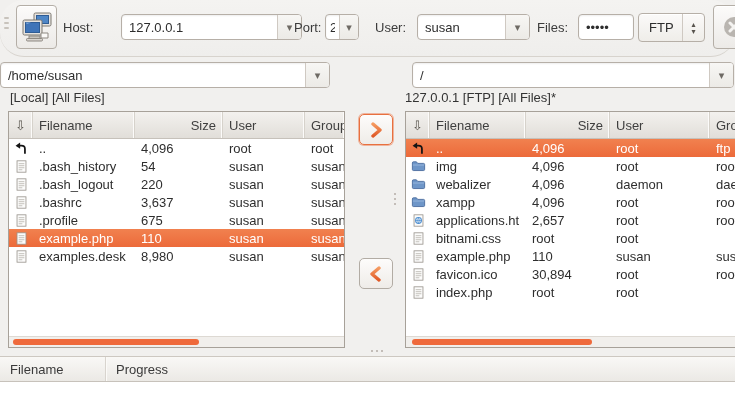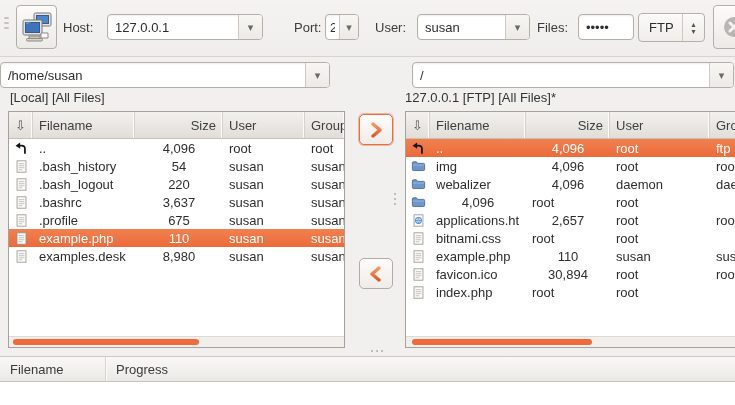--- a/index.html
+++ b/index.html
@@ -3,21 +3,21 @@
 <meta charset="utf-8">
 <style>
   html,body{margin:0;padding:0;background:#d9d6d2;}
   #window{
     position:relative;width:735px;height:405px;overflow:hidden;
     background:#f1f0ee;font-family:"Liberation Sans",sans-serif;font-size:13px;color:#323232;
     -webkit-font-smoothing:antialiased;
   }
   
   .toolbar{position:absolute;left:0;top:0;width:735px;height:56px;
-    background:linear-gradient(#f4f3f1,#efeeec);border-bottom:1px solid #d7d3cd;}
+    background:linear-gradient(#f4f3f1,#efeeec);border-bottom:1px solid #d7d3cd;border-radius:24px;}
   .tb-handle{position:absolute;left:4px;top:17px;display:flex;flex-direction:column;gap:3px;}
   .tb-handle i{display:block;width:5px;height:2px;background:#c8c3bc;border-radius:1px;}
   .tbtn{position:absolute;border:1px solid #b4aea6;border-radius:4px;
     background:linear-gradient(#fcfbfa,#ecean e7);
     background:linear-gradient(#fcfbfa,#eceae7);
     display:flex;align-items:center;justify-content:center;box-shadow:inset 0 1px 0 #fff;}
   #connect-btn{left:16px;top:5px;width:39px;height:42px;}
   #stop-btn{left:713px;top:5px;width:40px;height:42px;}
   .tb-label{position:absolute;top:20px;color:#3b3b3b;}
   .combo,.entry{position:absolute;top:14px;height:26px;display:flex;align-items:stretch;
@@ -45,21 +45,21 @@
   #left-frame .lheader,#left-frame .lrow{grid-template-columns:24px 102px 88px 82px 1fr;}
   #right-frame .lheader,#right-frame .lrow{grid-template-columns:24px 96px 84px 100px 1fr;}
   .hcell{display:flex;align-items:center;padding:0 6px;border-right:1px solid #d6d2cb;
     box-shadow:inset -1px 0 0 #fcfbfa;overflow:hidden;white-space:nowrap;}
   .hcell.h-size{justify-content:flex-end;}
   .hcell.h-icon{justify-content:center;padding:0;font-size:13px;color:#5a564f;}
   .rows{position:relative;}
   .lrow{display:grid;height:18px;align-items:center;color:#2e2e2e;cursor:default;}
   .lrow.selected{background:linear-gradient(#f1814f,#ec6a3a);color:#fff;}
   .cell{overflow:hidden;white-space:nowrap;padding:0 6px;}
-  .size-cell{text-align:center;}
+  .size-cell{text-align:left;}
   .icon-cell{display:flex;justify-content:center;align-items:center;padding:0;height:18px;}
   .hscroll{position:absolute;left:0;right:0;bottom:0;height:10px;background:#f1efec;
     border-top:1px solid #ddd9d3;}
   .thumb{position:absolute;top:2px;height:6px;border-radius:3px;background:#ef6a3c;}
   
   .xfer-btn{position:absolute;left:359px;width:34px;height:31px;border-radius:5px;
     background:linear-gradient(#fdfcfb,#efece8);display:flex;align-items:center;justify-content:center;
     border:1px solid #b2aca4;box-sizing:border-box;}
   #btn-to-remote{top:114px;border:1px solid #e8703f;box-shadow:0 0 0 1px rgba(236,106,58,.45);}
   #btn-to-local{top:258px;}
@@ -98,21 +98,21 @@
           <rect x="4.5" y="11.5" width="14" height="10" fill="#3f74b8" stroke="#2f5c94"></rect>
           <path d="M6 13 L10 11.5 L4.5 11.5 Z" fill="#7fa8d8"></path>
           <rect x="8" y="25" width="11" height="2.5" fill="#c9c5bf" stroke="#8e8982"></rect>
           <rect x="5.5" y="27.5" width="16" height="2.5" rx="1" fill="#d8d4cf" stroke="#8e8982"></rect>
           <path d="M20 22 h7 v5 h-7 z" fill="#fbfaf8" stroke="#8e8982"></path>
         </svg>
       </span>
     </div>
 
     <span class="tb-label" style="left:63px">Host:</span>
-    <div class="combo" style="left:107px;width:156px">
+    <div class="combo" style="left:121px;width:181px">
       <input value="127.0.0.1" style="">
       <span class="dd">▾</span>
     </div>
 
     <span class="tb-label" style="left:294px">Port:</span>
     <div class="combo" style="left:325px;width:34px">
       <input style="padding: 0px 4px;" value="21">
       <span class="dd" style="width:18px">▾</span>
     </div>
 
@@ -351,20 +351,21 @@
           <span class="cell user-cell">daemon</span>
           <span class="cell group-cell">daemon</span>
         </div>
         <div class="lrow">
           <span class="icon-cell">
             <svg width="15" height="14" viewBox="0 0 16 16">
               <path d="M1 4.6 Q1 3.2 2.3 3.2 L5.6 3.2 L7.1 5 L13.7 5 Q15 5 15 6.3 L15 11.9 Q15 13.2 13.7 13.2 L2.3 13.2 Q1 13.2 1 11.9 Z" fill="#6e96c8" stroke="#47699c"></path>
               <path d="M1.6 6.9 L14.4 6.9" stroke="#94b3da" stroke-width="1.2"></path>
             </svg>
           </span>
+          <span class="cell name-cell">xampp</span>
           <span class="cell size-cell">4,096</span>
           <span class="cell user-cell">root</span>
           <span class="cell group-cell">root</span>
         </div>
         <div class="lrow">
           <span class="icon-cell">
             <svg width="13" height="15" viewBox="0 0 16 16">
               <rect x="2.5" y="1" width="11" height="14" fill="#fcfcfb" stroke="#97928b"></rect>
               <circle cx="8" cy="8" r="3.6" fill="none" stroke="#4d8ed0" stroke-width="1.3"></circle>
               <path d="M4.4 8 L11.6 8 M8 4.4 Q10.4 8 8 11.6 M8 4.4 Q5.6 8 8 11.6" fill="none" stroke="#4d8ed0" stroke-width="0.9"></path>

